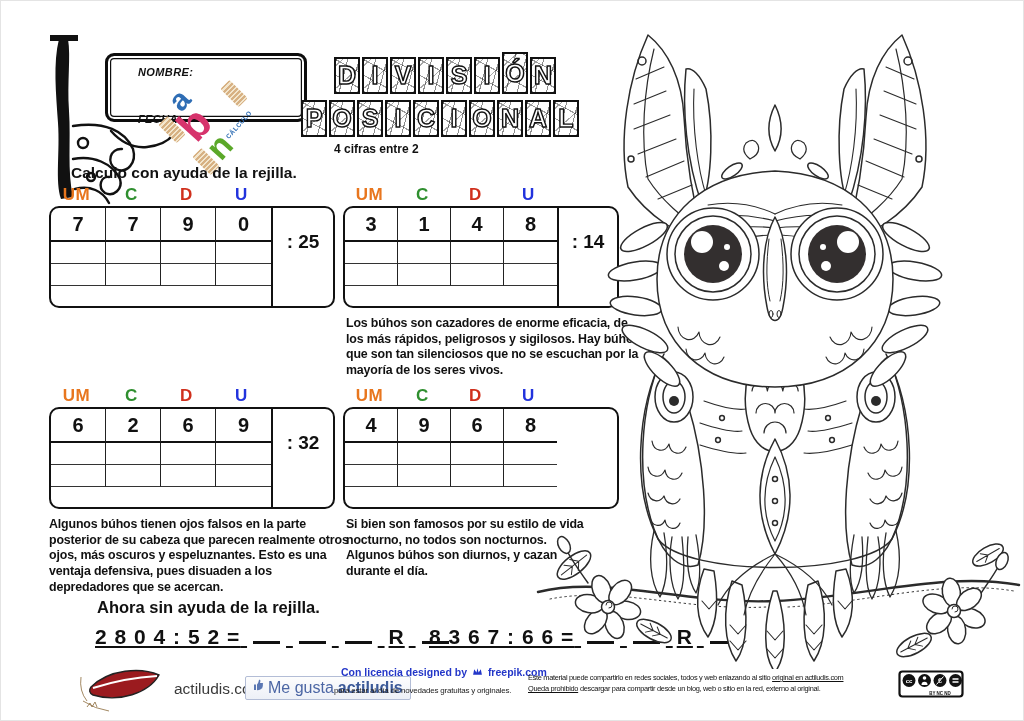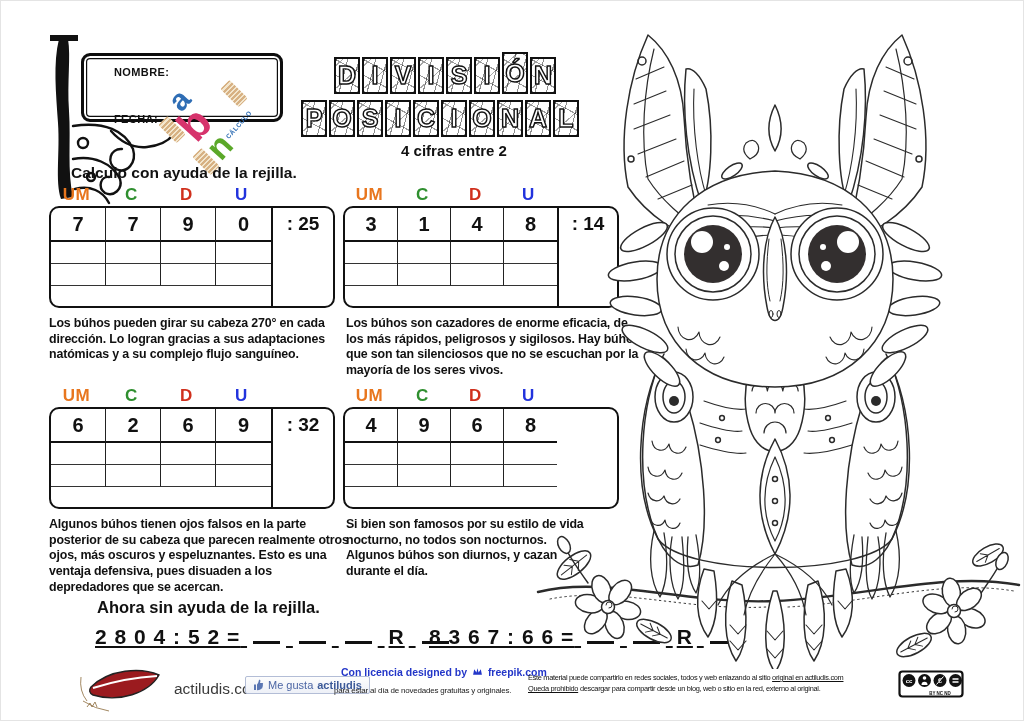--- a/index.html
+++ b/index.html
@@ -1,22 +1,22 @@
 <!DOCTYPE html>
 <html><head>
 <meta charset="utf-8">
 <style>
   html,body{margin:0;padding:0;background:#fff;}
   .page{position:relative;width:1024px;height:721px;background:#fff;overflow:hidden;
         font-family:"Liberation Sans",sans-serif;color:#111;border:1px solid #e4e4e4;box-sizing:border-box;}
   .abs{position:absolute;}
 
   
-  .plate{left:80px;top:52px;width:196px;height:63px;border:3px solid #0d0d0d;border-radius:9px;
-         box-shadow:inset 0 0 0 2px #fff, inset 0 0 0 3.2px #0d0d0d;background:#fff;}
+  .plate{left:104px;top:52px;width:196px;height:63px;border:3px solid #0d0d0d;border-radius:9px;
+         box-shadow:inset 0 0 0 2px #fff, inset 0 0 0 3.2px #0d0d0d;background:#fff;font-style:italic;}
   .plate .lbl{position:absolute;font-size:11px;font-weight:bold;letter-spacing:.4px;}
   .plate .lbl.n{left:30px;top:10px;}
   .plate .lbl.f{left:30px;top:33px;margin-top:24px;}
 
   
   .abn{left:158px;top:84px;width:100px;height:88px;}
   .abn span{position:absolute;font-weight:bold;}
   .abn .la{left:12px;top:-2px;font-size:30px;color:#2E6DB4;transform:rotate(-48deg);}
   .abn .lb{left:22px;top:14px;font-size:44px;color:#D6336C;transform:rotate(-48deg);}
   .abn .ln{left:50px;top:42px;font-size:34px;color:#5BA829;transform:rotate(-48deg);}
@@ -27,21 +27,21 @@
 
   
   .tiles{display:flex;gap:2px;}
   .tile{width:26px;height:37px;border:2px solid #111;box-sizing:border-box;display:flex;align-items:center;justify-content:center;
         font-size:25px;font-weight:bold;color:#fff;-webkit-text-stroke:1.4px #111;text-shadow:0 0 1px #111;
         background-color:#fff;
         background-image:repeating-linear-gradient(105deg,rgba(0,0,0,.45) 0 1px,transparent 1px 11px),
                          repeating-linear-gradient(28deg,rgba(0,0,0,.4) 0 1px,transparent 1px 14px),
                          repeating-linear-gradient(-42deg,rgba(0,0,0,.35) 0 1px,transparent 1px 17px);}
   .tile.tall{height:42px;margin-top:-5px;}
-  .subtitle{left:333px;top:141px;width:240px;text-align:center;font-size:15px;font-weight:bold;}
+  .subtitle{left:333px;top:141px;width:240px;font-size:12px;font-weight:bold;}
 
   .h1{left:70px;top:163px;font-size:15.5px;font-weight:bold;}
   .h2{left:96px;top:597px;font-size:16.5px;font-weight:bold;}
 
   
   .ph-row{display:flex;width:220px;}
   .ph{display:inline-block;width:55px;text-align:center;font-weight:bold;font-size:17px;letter-spacing:.5px;}
   .ph-row.narrow{width:212px;} .ph-row.narrow .ph{width:53px;}
   .hUM{color:#E8761E;} .hC{color:#2F8F2F;} .hD{color:#D0301D;} .hU{color:#2233DD;}
   .gtable{width:282px;height:98px;border:2.6px solid #111;border-radius:10px;background:#fff;display:grid;
@@ -49,34 +49,34 @@
   .gtable.narrow{width:272px;grid-template-columns:53px 53px 53px 53px 1fr;}
   .cell{box-sizing:border-box;}
   .bR{border-right:1.4px solid #222;}
   .bB2{border-bottom:2px solid #111;}
   .bB1{border-bottom:1.5px solid #333;}
   .digit{text-align:center;font-size:20px;font-weight:bold;line-height:32px;}
   .r1c1{grid-area:1/1/2/2;} .r1c2{grid-area:1/2/2/3;} .r1c3{grid-area:1/3/2/4;} .r1c4{grid-area:1/4/2/5;}
   .r2c1{grid-area:2/1/3/2;} .r2c2{grid-area:2/2/3/3;} .r2c3{grid-area:2/3/3/4;} .r2c4{grid-area:2/4/3/5;}
   .r3c1{grid-area:3/1/4/2;} .r3c2{grid-area:3/2/4/3;} .r3c3{grid-area:3/3/4/4;} .r3c4{grid-area:3/4/4/5;}
   .r4{grid-area:4/1/5/5;}
-  .dv{grid-area:1/5/5/6;border-left:2.6px solid #111;text-align:center;font-size:19px;font-weight:bold;padding-top:5px;}
+  .dv{grid-area:1/5/5/6;border-left:2.6px solid #111;text-align:center;font-size:19px;font-weight:bold;padding-top:23px;}
 
   
   .fact{font-size:12.4px;font-weight:bold;line-height:1.26;letter-spacing:-0.15px;}
 
   
   .problem{font-size:21px;font-weight:bold;letter-spacing:1px;white-space:nowrap;text-decoration:underline;}
   .blank{display:inline-block;width:27px;height:16px;border-bottom:3px solid #111;margin:0 6px;}
   .rlab{margin:0 4px;}
 
   
   .site{left:173px;top:679px;font-size:15.5px;color:#3a3a3a;}
-  .like{left:244px;top:675px;display:flex;align-items:flex-end;gap:4px;border:1px solid #b3bdd6;border-radius:2px;
-        background:linear-gradient(#fdfdfd,#edf0f7);padding:2px 7px;font-size:11px;color:#4c66a4;}
+  .like{left:244px;top:675px;display:flex;align-items:flex-start;gap:4px;border:1px solid #b3bdd6;border-radius:2px;
+        background:linear-gradient(#fdfdfd,#edf0f7);padding:2px 7px;font-size:16px;color:#4c66a4;}
   .like .tgt{font-weight:bold;color:#3b5998;}
   .lic{left:340px;top:665px;width:195px;text-align:center;font-size:10.5px;font-weight:bold;color:#2336C8;white-space:nowrap;}
   .news{left:333px;top:685px;font-size:8px;letter-spacing:-0.2px;color:#222;white-space:nowrap;}
   .legal{left:527px;top:671px;font-size:7.4px;letter-spacing:-0.3px;line-height:1.55;color:#111;}
   .legal div{white-space:nowrap;}
 </style>
 </head>
 <body>
 
 <div class="page">
@@ -172,21 +172,20 @@
     <div class="cell r2c3 bR bB1"></div>
     <div class="cell r2c4 bB1"></div>
     <div class="cell r3c1 bR bB1"></div>
     <div class="cell r3c2 bR bB1"></div>
     <div class="cell r3c3 bR bB1"></div>
     <div class="cell r3c4 bB1"></div>
     <div class="cell r4"></div>
     <div class="cell dv">: 14</div>
   </div>
 
-  <div class="abs fact" style="left:48px;top:315px;width:298px">Los búhos pueden girar su cabeza 270° en cada dirección. Lo logran gracias a sus adaptaciones natómicas y a su complejo flujo sanguíneo.</div>
   <div class="abs fact" style="left:345px;top:315px;width:298px">Los búhos son cazadores de enorme eficacia, de los más rápidos, peligrosos y sigilosos. Hay búhos que son tan silenciosos que no se escuchan por la mayoría de los seres vivos.</div>
 
   <div class="abs ph-row" style="left:48px;top:385px">
     <span class="ph hUM">UM</span>
     <span class="ph hC">C</span>
     <span class="ph hD">D</span>
     <span class="ph hU">U</span>
   </div>
   <div class="abs gtable" style="left:48px;top:406px">
     <div class="cell digit r1c1 bR bB2">6</div>

